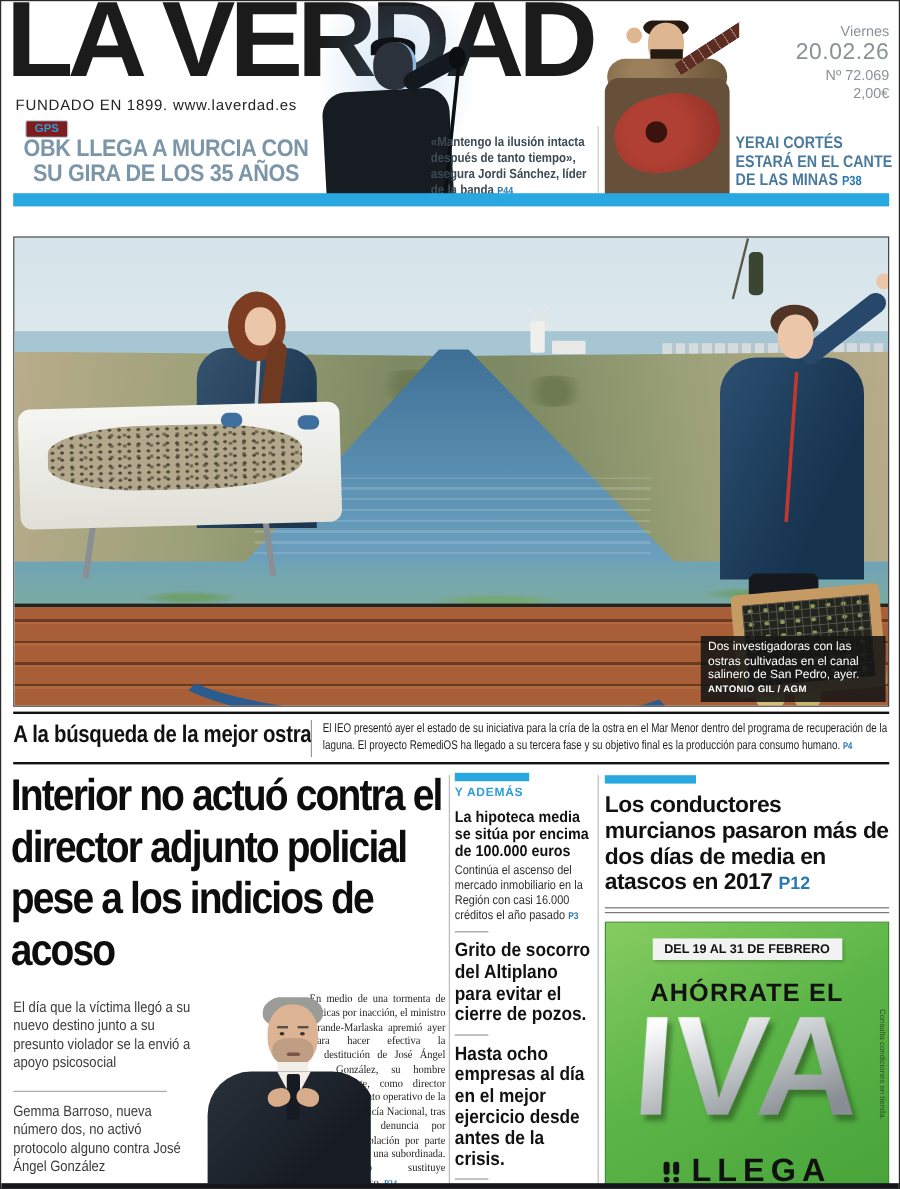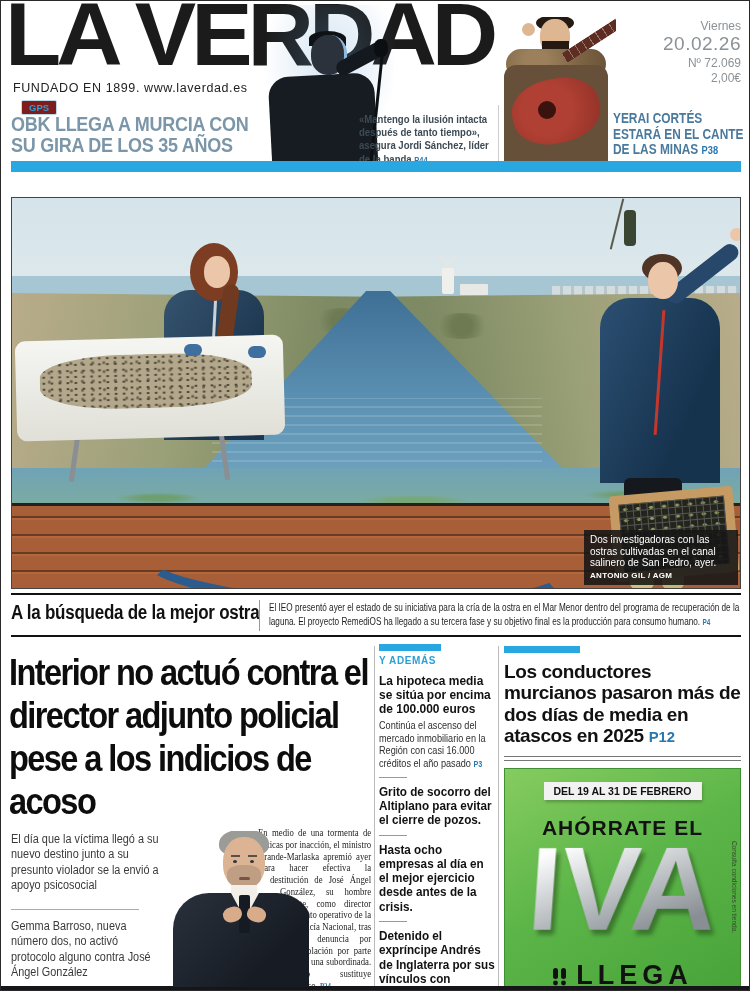--- a/index.html
+++ b/index.html
@@ -15,21 +15,21 @@
   .mast-tagline{left:12px;top:80px;font-size:12.5px;letter-spacing:.6px;color:#222;z-index:1;}
   .dateblock{right:8px;top:18px;text-align:right;color:#8b9196;line-height:1.2;z-index:4;}
   .dateblock .d1{font-size:12px;}
   .dateblock .d2{font-size:19px;letter-spacing:.5px;}
   .dateblock .d3,.dateblock .d4{font-size:12px;}
 
   
   .gps-tag{left:20px;top:99px;font-size:9.5px;font-weight:bold;color:#2d9fd6;background:#7f1d1d;
            border:1px solid #bcd9ea;border-radius:2px;padding:1px 7px;z-index:4;}
   .obk{left:10px;top:113px;font-size:20px;font-weight:bold;color:#7b96a8;line-height:1.06;
-       letter-spacing:-.3px;z-index:4;}
+       letter-spacing:-.3px;z-index:4;text-align:center;}
   .quote{left:358px;top:112px;font-size:11px;font-weight:bold;color:#3d4a54;line-height:1.2;z-index:4;}
   .teaser-div{left:497px;top:104px;width:1px;height:56px;background:#ccc;z-index:4;}
   .yerai{left:612px;top:110px;font-size:14px;font-weight:bold;color:#49799d;line-height:1.12;z-index:4;}
   .bluebar{left:10px;top:160px;width:730px;height:11px;background:#29a7e0;z-index:4;}
 
   
   .singer{left:253px;top:4px;width:140px;height:158px;z-index:3;overflow:hidden;}
   .singer .glow{position:absolute;inset:0;background:radial-gradient(ellipse at 55% 35%,rgba(100,160,210,.28),transparent 62%);}
   .singer .body{position:absolute;left:16px;top:70px;width:106px;height:90px;background:#171c22;
                 border-radius:20px 20px 0 0;transform:rotate(-3deg);}
@@ -131,21 +131,21 @@
   .ph-caption .credit{font-weight:bold;font-size:8px;letter-spacing:.3px;}
 
   
   .rule-top{left:10px;top:592px;width:730px;height:2px;background:#111;}
   .ostra-head{left:10px;top:600px;font-size:20px;font-weight:bold;color:#111;letter-spacing:-.3px;}
   .ostra-div{left:258px;top:599px;width:1px;height:31px;background:#999;}
   .ostra-lead{left:268px;top:599px;font-size:10.5px;color:#1d1d1d;line-height:1.38;}
   .rule-bot{left:10px;top:634px;width:730px;height:2px;background:#111;}
 
   
-  .main-head{left:8px;top:641px;font-size:37px;font-weight:bold;color:#0d0d0d;line-height:1.16;letter-spacing:-1.8px;margin-top:10px;}
+  .main-head{left:8px;top:641px;font-size:37px;font-weight:bold;color:#0d0d0d;line-height:1.16;letter-spacing:-1.8px;}
   .deck{color:#3a3a3a;font-size:12.5px;line-height:1.22;}
   .deck1{left:10px;top:831px;}
   .deck-div{left:10px;top:908px;width:128px;height:1px;background:#aaa;}
   .deck2{left:10px;top:918px;}
   .serifcol{left:257px;top:827px;width:123px;font-family:"Liberation Serif",serif;font-size:9.5px;
             line-height:1.24;color:#1d1d1d;text-align:justify;}
   .serif-float{float:left;width:46px;height:150px;
                shape-outside:polygon(0 30%,55% 48%,100% 78%,100% 100%,0 100%);}
 
   
@@ -167,21 +167,21 @@
   .mi-hand1,.mi-hand2{position:absolute;width:19px;height:15px;border-radius:45%;background:#d8ac8a;top:76px;}
   .mi-hand1{left:62px;transform:rotate(-15deg);} .mi-hand2{left:86px;transform:rotate(15deg);}
 
   
   .vdiv1{left:373px;top:645px;width:1px;height:340px;background:#bbb;}
   .vdiv2{left:497px;top:645px;width:1px;height:340px;background:#bbb;}
   .ademas{left:378px;top:643px;width:116px;}
   .adm-bar{width:62px;height:7px;background:#29a7e0;}
   .adm-label{margin-top:4px;font-size:10px;font-weight:bold;color:#2e9fd6;letter-spacing:.6px;}
   .adm-t1{font-size:13px;font-weight:bold;line-height:1.08;color:#111;margin-top:8px;}
-  .adm-t{font-size:13px;font-weight:bold;line-height:1.1;color:#111;margin-top:7px;}
+  .adm-t{font-size:16px;font-weight:bold;line-height:1.1;color:#111;margin-top:7px;}
   .adm-b{font-size:10.5px;line-height:1.2;color:#2e2e2e;margin-top:3px;}
   .adm-sep{width:28px;height:1px;background:#999;margin-top:7px;}
 
   
   .rightcol{left:503px;top:645px;width:237px;}
   .traffic-bar{width:76px;height:7px;background:#29a7e0;}
   .traffic-head{margin-top:8px;font-size:19px;font-weight:bold;line-height:1.13;color:#111;letter-spacing:-.4px;}
   .dbl-rule{margin-top:9px;height:3px;border-top:1px solid #777;border-bottom:1px solid #777;}
   .ad{position:relative;margin-top:7px;height:238px;background:linear-gradient(150deg,#86cc60,#5cb548 45%,#46a238);
       border:1px solid #3f8f33;box-sizing:border-box;overflow:hidden;}
@@ -380,21 +380,21 @@
       <div class="adm-t">
           <span class="sqz" style="width:129px;transform:scaleX(.9);">Detenido el expríncipe Andrés de Inglaterra por sus vínculos con Epstein.</span>
         </div>
 
     </div>
   </div>
 
   <div class="abs rightcol">
     <div class="traffic-bar"></div>
     <div class="traffic-head">
-      <span>Los conductores murcianos pasaron más de dos días de media en atascos en 2025</span>
+      <span>Los conductores murcianos pasaron más de dos días de media en atascos en 2017</span>
       <span class="pref">P12</span>
     </div>
     <div class="dbl-rule"></div>
     <div class="ad">
       <div class="ad-big">IVA</div>
       <div class="ad-dates">DEL 19 AL 31 DE FEBRERO</div>
       <div class="ad-line">AHÓRRATE EL</div>
       <div class="ad-brand"><svg width="20" height="18" viewBox="0 0 20 18">
             <rect x="1" y="0" width="5" height="11" rx="2.5" fill="#111"></rect>
             <rect x="9" y="0" width="5" height="11" rx="2.5" fill="#111"></rect>

